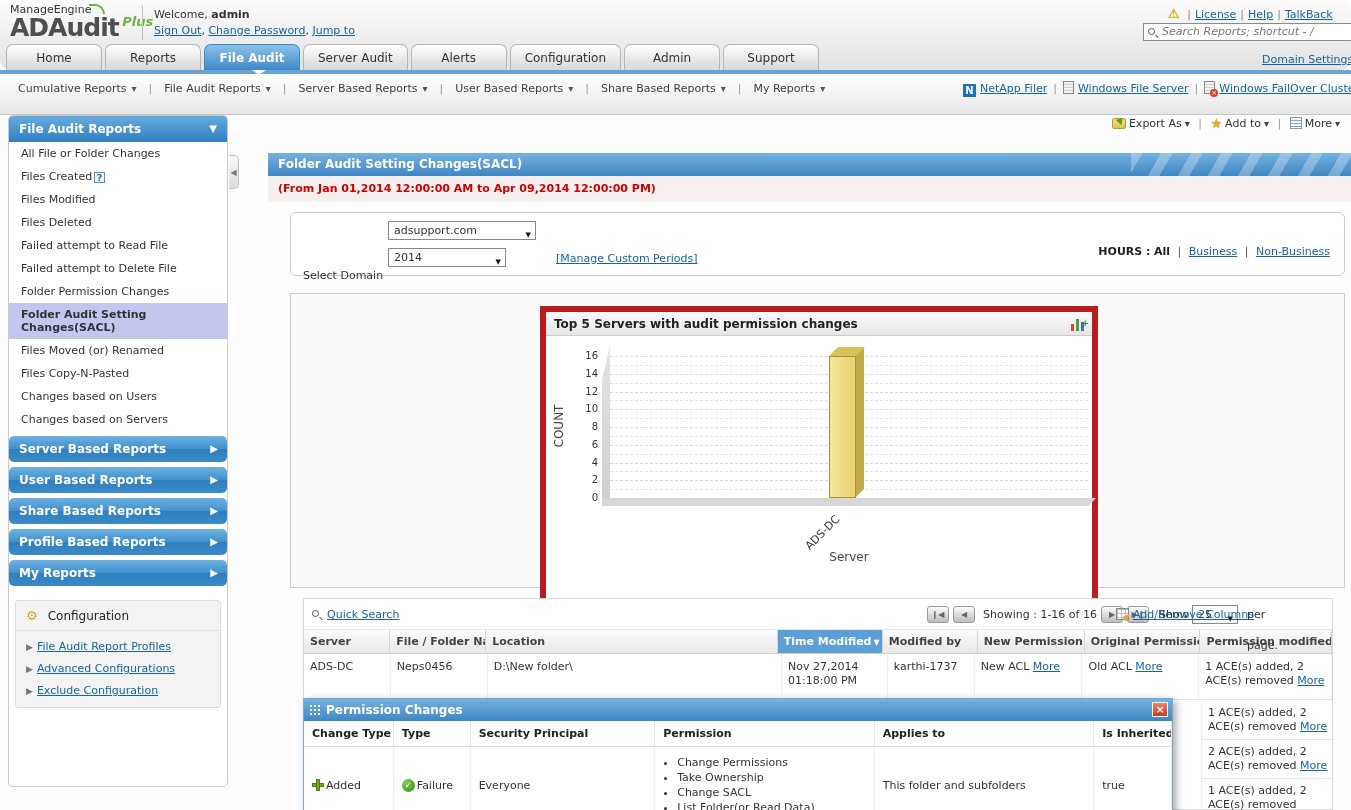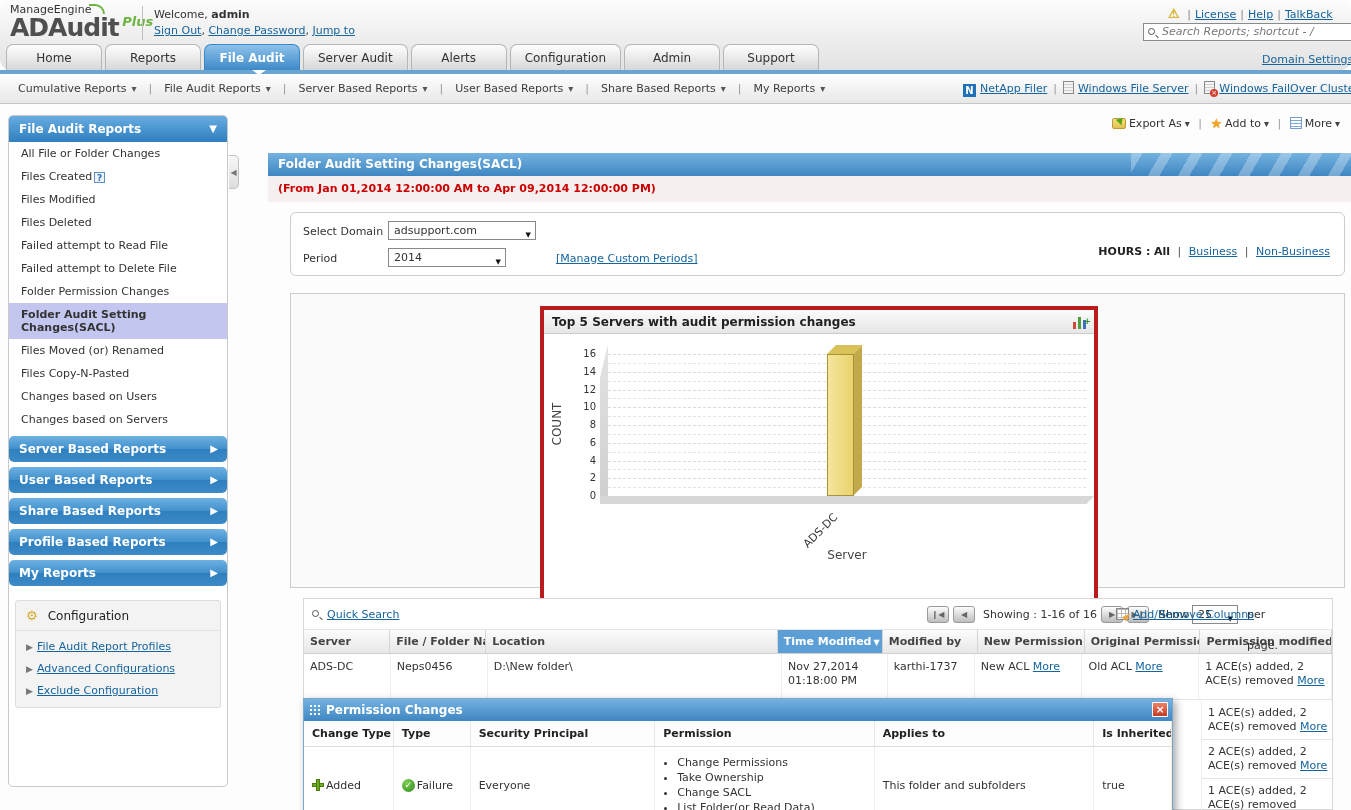--- a/index.html
+++ b/index.html
@@ -25,21 +25,21 @@
 
   
   #tab-bar { position:absolute; left:6px; top:44px; height:26px; display:flex; gap:3px; }
   .tab { min-width:96px; padding:0 14px; height:26px; line-height:26px; text-align:center; background:linear-gradient(#fefefe,#d7d7d7); border:1px solid #b5b5b5; border-bottom:none; border-radius:7px 7px 0 0; color:#333; font-size:12px; cursor:pointer; }
   .tab.active { background:linear-gradient(#8ec2ea,#3d89c8); color:#fff; font-weight:bold; border-color:#3d89c8; }
   #blue-strip { position:absolute; left:0; top:70px; width:1351px; height:4px; background:#6aa5d2; }
   #tab-notch { position:absolute; top:70px; left:252px; width:0; height:0; border-left:7px solid transparent; border-right:7px solid transparent; border-top:5px solid #fff; }
   #domain-settings { position:absolute; left:1262px; top:53px; font-size:11px; white-space:nowrap; }
 
   
-  #subnav { position:absolute; left:0; top:74px; width:1351px; height:30px; background:linear-gradient(#ffffff,#e7e7e7); border-bottom:1px solid #c6c6c6; line-height:29px; }
+  #subnav { position:absolute; left:0; top:74px; width:1351px; height:41px; background:linear-gradient(#ffffff,#e7e7e7); border-bottom:1px solid #c6c6c6; line-height:29px; }
   #subnav-menus { position:absolute; left:12px; top:0; white-space:nowrap; }
   .menu-item { color:#3c3c3c; cursor:pointer; margin:0 6px; }
   .menu-item .caret::after { content:"▾"; color:#555; margin-left:5px; font-size:10px; }
   .subnav-sep { color:#999; margin:0 6px; }
   #subnav-links { position:absolute; left:963px; top:0; white-space:nowrap; }
   .netapp-ico { display:inline-block; width:13px; height:13px; background:#1f72b8; color:#fff; font-weight:bold; font-size:10px; line-height:13px; text-align:center; vertical-align:-2px; margin-right:4px; }
   .srv-ico { display:inline-block; position:relative; width:11px; height:13px; border:1px solid #8a8a8a; background:repeating-linear-gradient(#f4f4f4 0 2px,#cfcfcf 2px 3px); vertical-align:-2px; margin-right:4px; }
   .srv-ico.fail::after { content:"×"; position:absolute; right:-4px; bottom:-4px; width:8px; height:8px; background:#d23c2a; border-radius:50%; color:#fff; font-size:7px; line-height:8px; text-align:center; }
 
   
@@ -68,30 +68,30 @@
   .star-ico { color:#f2a71e; font-size:13px; vertical-align:-1px; margin-right:3px; text-shadow:0 0 1px #c07f10; }
   .more-ico { display:inline-block; width:12px; height:12px; background:repeating-linear-gradient(#fff 0 2px,#7fa8d8 2px 3px); border:1px solid #7a9cc4; vertical-align:-2px; margin-right:3px; }
 
   
   #title-bar { position:absolute; left:268px; top:153px; width:1083px; height:23px; background:linear-gradient(#74b2e0,#3f86c2); color:#fff; font-weight:bold; font-size:12px; line-height:23px; padding:0 10px; overflow:hidden; }
   #title-bar::after { content:""; position:absolute; right:0; top:0; width:220px; height:100%; background:repeating-linear-gradient(120deg,rgba(255,255,255,.28) 0 10px,rgba(255,255,255,0) 10px 26px); }
   #date-line { position:absolute; left:268px; top:176px; width:1083px; height:26px; background:#f6efef; color:#c00; font-weight:bold; line-height:26px; padding:0 10px; }
 
   
   #filter-box { position:absolute; left:290px; top:212px; width:1055px; height:64px; border:1px solid #ccc; border-radius:6px; background:#fff; }
-  .fl-label { position:absolute; color:#333; }
+  .fl-label { position:absolute; color:#333;margin-top:44px; }
   .sel { position:absolute; background:#fff; border:1px solid #888; height:19px; line-height:17px; padding:0 16px 0 5px; cursor:pointer; }
   .sel::after { content:"▼"; position:absolute; right:4px; top:5px; font-size:7px; color:#111; }
   #hours { position:absolute; right:14px; top:32px; white-space:nowrap; }
   #hours b { color:#222; }
   #hours .sep { color:#555; margin:0 4px; }
 
   
   #chart-panel { position:absolute; left:290px; top:293px; width:1055px; height:295px; background:#fafafa; border:1px solid #ccc; }
-  #chart-box { position:absolute; left:249px; top:12px; width:558px; height:326px; background:#fff; border:4px solid #b91c1c; }
+  #chart-box { position:absolute; left:249px; top:12px; width:558px; height:326px; background:#fff; border:6px solid #b91c1c; }
   #chart-title-bar { height:24px; background:linear-gradient(#fbfbfb,#e6e6e6); border-bottom:1px solid #ccc; font-weight:bold; font-size:12px; color:#222; line-height:24px; padding:0 8px; position:relative; }
   .chart-ico { position:absolute; right:6px; top:5px; width:16px; height:14px; cursor:pointer; }
   .chart-ico i { position:absolute; bottom:0; width:3px; }
   .chart-ico .b1 { left:1px; height:7px; background:#d04a3a; }
   .chart-ico .b2 { left:6px; height:12px; background:#4d9e3a; }
   .chart-ico .b3 { left:11px; height:9px; background:#3a6fc0; }
   .chart-ico::after { content:"+"; position:absolute; right:-3px; bottom:-4px; color:#2f8f2f; font-weight:bold; font-size:9px; }
   #plot { position:absolute; left:0; top:24px; width:556px; height:231px; }
   #ylab { position:absolute; left:-22px; top:100px; width:70px; text-align:center; transform:rotate(-90deg); font-size:12px; color:#444; }
   .ytick { position:absolute; left:28px; width:24px; text-align:right; font-size:10px; color:#333; }

